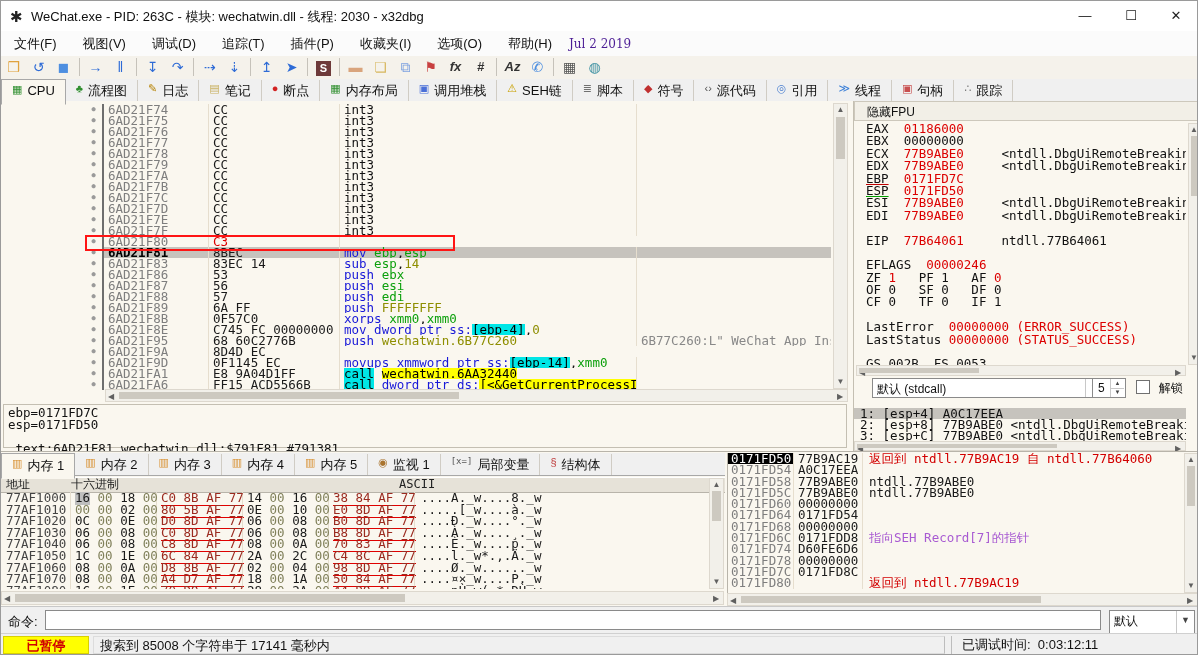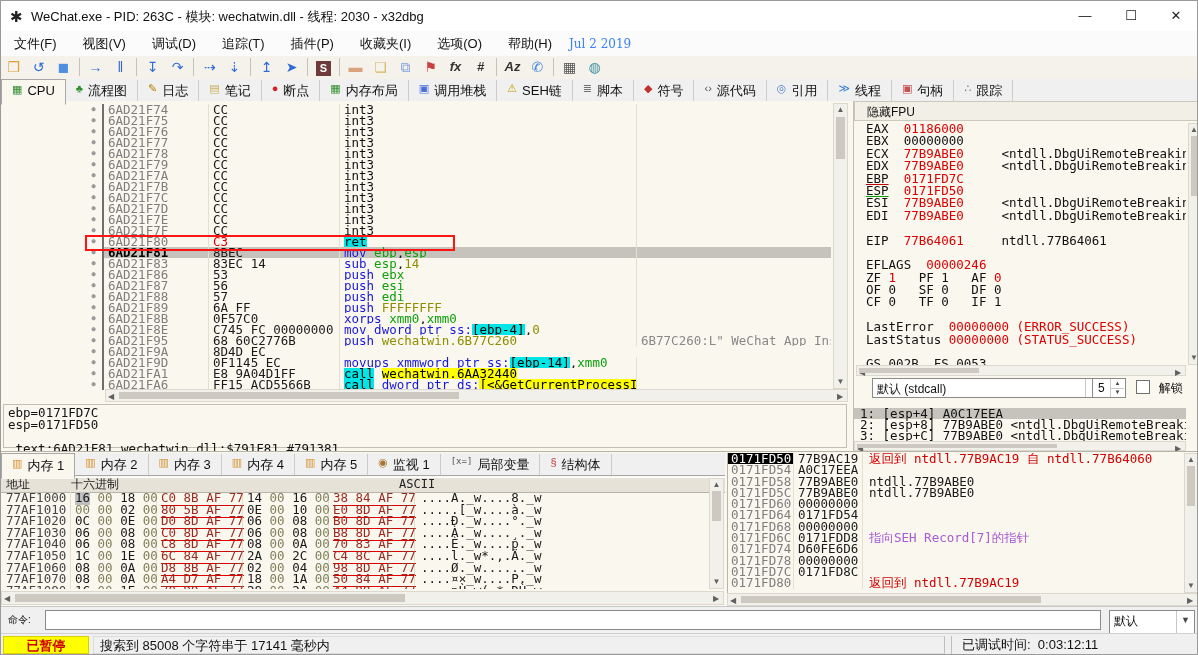--- a/index.html
+++ b/index.html
@@ -11,21 +11,21 @@
   
   .titlebar{position:absolute;left:0;top:0;width:100%;height:30px;background:#ffffff;border-bottom:1px solid #e4e4e4;}
   .appicon{position:absolute;left:9px;top:7px;font-size:15px;color:#222;}
   .wtitle{position:absolute;left:30px;top:7px;font-size:13px;color:#101010;white-space:pre;}
   .wbtn{position:absolute;top:0;height:30px;width:44px;text-align:center;line-height:30px;font-size:13px;color:#222;cursor:default;}
   .wbtn.min{left:1062px}.wbtn.max{left:1108px}.wbtn.close{left:1152px;width:46px}
 
   
   .menubar{position:absolute;left:0;top:30px;width:100%;height:25px;background:#fbfbfb;border-bottom:1px solid #e2e2e2;}
   .mitem{display:inline-block;padding:4px 13px 0 13px;height:21px;font-size:13px;color:#111;}
-  .mdate{display:inline-block;padding:5px 6px 0 4px;color:#3b82f6;font-family:"DejaVu Serif","Liberation Serif",serif;font-size:12px;}
+  .mdate{display:inline-block;padding:5px 6px 0 4px;color:#4c1d95;font-family:"DejaVu Serif","Liberation Serif",serif;font-size:12px;}
 
   
   .toolbar{position:absolute;left:0;top:55px;width:100%;height:23px;background:#f5f2eb;border-bottom:1px solid #dcd8d0;}
   .tbtn{display:inline-block;width:25px;height:22px;text-align:center;line-height:22px;font-size:14px;vertical-align:top;}
   .tsep{display:inline-block;width:1px;height:18px;background:#c6c2ba;margin:2px 3px 0 3px;vertical-align:top;}
   .tbtn.sbox span{display:inline-block;width:15px;height:15px;line-height:15px;background:#6e3a3a;color:#fff;font-size:11px;font-weight:bold;margin-top:3px;}
   .tbtn.txt{font-style:italic;font-weight:bold;font-size:13px;}
 
   
   .tabbar{position:absolute;left:0;top:78px;width:100%;height:22px;background:#f0f0f0;border-bottom:1px solid #a8a8a8;}
@@ -101,21 +101,21 @@
   .stackrows{position:absolute;left:726px;top:1px;width:456px;height:140px;overflow:hidden;border-left:1px solid #b8b4aa;}
   .srow{display:flex;height:11.3px;line-height:11.3px;font-size:12.5px;white-space:pre;}
   .srow .sa{width:62px;padding-left:3px;color:#7e7e7e;border-right:1px solid #e6dece;flex:none;}
   .srow .sa.sel{background:#000;color:#fff;}
   .srow .sv{width:64px;padding-left:4px;color:#1a1a1a;border-right:1px solid #e6dece;flex:none;}
   .srow .sc{flex:1;padding-left:6px;color:#1a1a1a;overflow:hidden;}
   .sc.red{color:#d20000}.sc.purple{color:#a85ad2}
 
   
   .cmdbar{position:absolute;left:0;top:605px;width:1198px;height:27px;background:#f0f0f0;border-top:1px solid #c8c8c8;}
-  .cmdlbl{position:absolute;left:7px;top:6px;font-size:10px;}
+  .cmdlbl{position:absolute;left:7px;top:6px;font-size:13px;}
   .cmdinput{position:absolute;left:44px;top:3px;width:1056px;height:20px;border:1px solid #8a8a8a;background:#fff;font-size:12px;padding:0 4px;box-sizing:border-box;font-family:"DejaVu Sans Mono",monospace;}
   .statusbar{position:absolute;left:0;top:632px;width:1198px;height:23px;background:#f0f0f0;border-top:1px solid #d0d0d0;}
   .paused{position:absolute;left:2px;top:2px;width:86px;height:18px;background:#ffff00;border:1px solid #d8d000;
           color:#d00000;font-weight:bold;text-align:center;line-height:18px;font-size:13px;box-sizing:border-box;}
   .statmsg{position:absolute;left:92px;top:2px;width:852px;height:18px;border:1px solid #dcdcdc;border-right:1px solid #bdbdbd;
            font-size:13px;line-height:17px;padding-left:6px;box-sizing:border-box;color:#111;}
   .stattime{position:absolute;left:950px;top:2px;width:246px;height:18px;border-left:1px solid #bdbdbd;
             font-size:13px;line-height:17px;padding-left:10px;box-sizing:border-box;color:#111;white-space:pre;}
 </style>
 </head>
@@ -143,21 +143,21 @@
           <div class="drow mono"><span class="d-dot">●</span><span class="d-addr">6AD21F76</span><span class="d-bytes"><span class="">CC</span></span><span class="d-instr"><span class="">int3</span></span><span class="d-cmt"></span></div>
           <div class="drow mono"><span class="d-dot">●</span><span class="d-addr">6AD21F77</span><span class="d-bytes"><span class="">CC</span></span><span class="d-instr"><span class="">int3</span></span><span class="d-cmt"></span></div>
           <div class="drow mono"><span class="d-dot">●</span><span class="d-addr">6AD21F78</span><span class="d-bytes"><span class="">CC</span></span><span class="d-instr"><span class="">int3</span></span><span class="d-cmt"></span></div>
           <div class="drow mono"><span class="d-dot">●</span><span class="d-addr">6AD21F79</span><span class="d-bytes"><span class="">CC</span></span><span class="d-instr"><span class="">int3</span></span><span class="d-cmt"></span></div>
           <div class="drow mono"><span class="d-dot">●</span><span class="d-addr">6AD21F7A</span><span class="d-bytes"><span class="">CC</span></span><span class="d-instr"><span class="">int3</span></span><span class="d-cmt"></span></div>
           <div class="drow mono"><span class="d-dot">●</span><span class="d-addr">6AD21F7B</span><span class="d-bytes"><span class="">CC</span></span><span class="d-instr"><span class="">int3</span></span><span class="d-cmt"></span></div>
           <div class="drow mono"><span class="d-dot">●</span><span class="d-addr">6AD21F7C</span><span class="d-bytes"><span class="">CC</span></span><span class="d-instr"><span class="">int3</span></span><span class="d-cmt"></span></div>
           <div class="drow mono"><span class="d-dot">●</span><span class="d-addr">6AD21F7D</span><span class="d-bytes"><span class="">CC</span></span><span class="d-instr"><span class="">int3</span></span><span class="d-cmt"></span></div>
           <div class="drow mono"><span class="d-dot">●</span><span class="d-addr">6AD21F7E</span><span class="d-bytes"><span class="">CC</span></span><span class="d-instr"><span class="">int3</span></span><span class="d-cmt"></span></div>
           <div class="drow mono"><span class="d-dot">●</span><span class="d-addr">6AD21F7F</span><span class="d-bytes"><span class="">CC</span></span><span class="d-instr"><span class="">int3</span></span><span class="d-cmt"></span></div>
-          <div class="drow mono"><span class="d-dot">●</span><span class="d-addr">6AD21F80</span><span class="d-bytes"><span class="tk-red">C3</span></span><span class="d-instr"><span class="bg-cy">ret</span></span><span class="d-cmt"></span></div>
+          <div class="drow mono"><span class="d-dot">●</span><span class="d-addr">6AD21F80</span><span class="d-bytes"><span class="tk-red">C3</span></span><span class="d-cmt"></span></div>
           <div class="drow mono sel"><span class="d-dot">●</span><span class="d-addr">6AD21F81</span><span class="d-bytes"><span class="">8BEC</span></span><span class="d-instr"><span class="tk-b">mov </span><span class="tk-r">ebp</span><span class="">,</span><span class="tk-r">esp</span></span><span class="d-cmt"></span></div>
           <div class="drow mono"><span class="d-dot">●</span><span class="d-addr">6AD21F83</span><span class="d-bytes"><span class="">83EC 14</span></span><span class="d-instr"><span class="tk-b">sub </span><span class="tk-r">esp</span><span class="">,</span><span class="tk-n">14</span></span><span class="d-cmt"></span></div>
           <div class="drow mono"><span class="d-dot">●</span><span class="d-addr">6AD21F86</span><span class="d-bytes"><span class="">53</span></span><span class="d-instr"><span class="tk-b">push </span><span class="tk-r">ebx</span></span><span class="d-cmt"></span></div>
           <div class="drow mono"><span class="d-dot">●</span><span class="d-addr">6AD21F87</span><span class="d-bytes"><span class="">56</span></span><span class="d-instr"><span class="tk-b">push </span><span class="tk-r">esi</span></span><span class="d-cmt"></span></div>
           <div class="drow mono"><span class="d-dot">●</span><span class="d-addr">6AD21F88</span><span class="d-bytes"><span class="">57</span></span><span class="d-instr"><span class="tk-b">push </span><span class="tk-r">edi</span></span><span class="d-cmt"></span></div>
           <div class="drow mono"><span class="d-dot">●</span><span class="d-addr">6AD21F89</span><span class="d-bytes"><span class="">6A FF</span></span><span class="d-instr"><span class="tk-b">push </span><span class="tk-n">FFFFFFFF</span></span><span class="d-cmt"></span></div>
           <div class="drow mono"><span class="d-dot">●</span><span class="d-addr">6AD21F8B</span><span class="d-bytes"><span class="">0F57C0</span></span><span class="d-instr"><span class="tk-b">xorps </span><span class="tk-r">xmm0</span><span class="">,</span><span class="tk-r">xmm0</span></span><span class="d-cmt"></span></div>
           <div class="drow mono"><span class="d-dot">●</span><span class="d-addr">6AD21F8E</span><span class="d-bytes"><span class="">C745 FC 00000000</span></span><span class="d-instr"><span class="tk-b">mov </span><span class="tk-b">dword ptr ss:</span><span class="bg-cy">[ebp-4]</span><span class="">,</span><span class="tk-n">0</span></span><span class="d-cmt"></span></div>
           <div class="drow mono"><span class="d-dot">●</span><span class="d-addr">6AD21F95</span><span class="d-bytes"><span class="">68 </span><span class="tk-u">60C2776B</span></span><span class="d-instr"><span class="tk-b">push </span><span class="tk-n">wechatwin.6B77C260</span></span><span class="d-cmt">6B77C260:L"_WeChat_App_Insta</span></div>
           <div class="drow mono"><span class="d-dot">●</span><span class="d-addr">6AD21F9A</span><span class="d-bytes"><span class="">8D4D EC</span></span><span class="d-cmt"></span></div>

